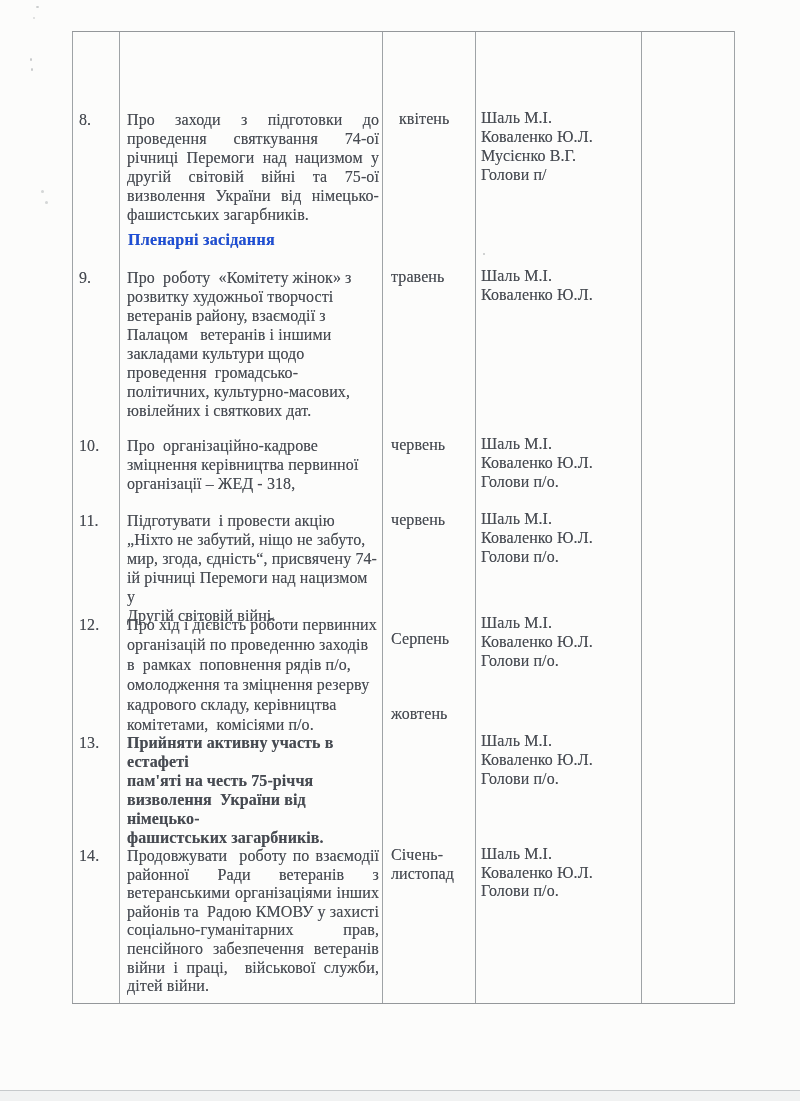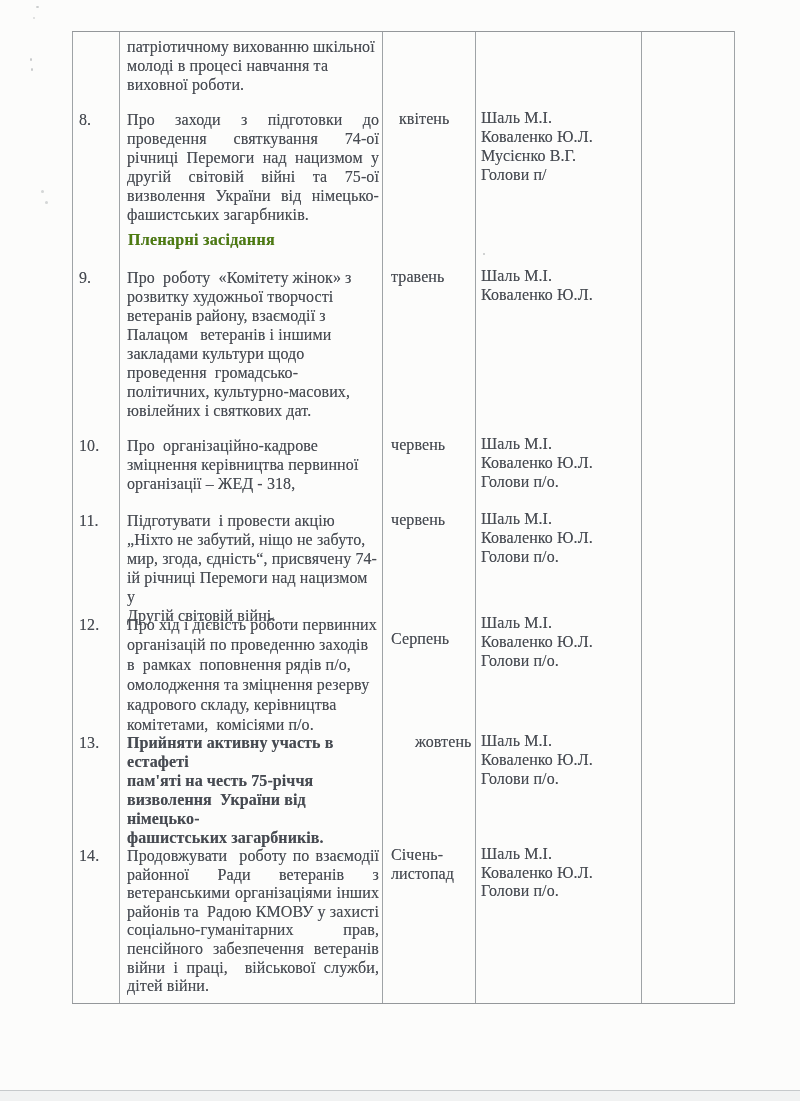--- a/index.html
+++ b/index.html
@@ -20,21 +20,21 @@
     font-size:16px;line-height:19px;
     color:#474b52;
     letter-spacing:.1px;
     white-space:pre-wrap;
     text-shadow:0 0 .6px rgba(71,75,82,.55);
   }
   .num{width:40px;}
   .task{width:252px;}
   .month{width:82px;}
   .resp{width:158px;}
-  .heading{font-weight:bold;color:#4d7c0f;letter-spacing:.3px;}
+  .heading{font-weight:bold;color:#1d4ed8;letter-spacing:.3px;}
   .jl{text-align:justify;text-align-last:justify;height:19px;overflow:hidden;}
   .jl-last{text-align:left;text-align-last:left;}
   
   .speck{position:absolute;background:#b3b6b8;border-radius:50%;}
   .bottom-line{position:absolute;left:0;width:800px;top:1090px;height:1px;background:#c6c9cb;}
   .bottom-band{position:absolute;left:0;width:800px;top:1091px;height:10px;background:#f1f2f2;}
 </style>
 </head>
 <body>
 
@@ -44,23 +44,20 @@
       <div class="vline" style="left: 72px; top: 31px; height: 972px;"></div>
       <div class="vline" style="left: 119px; top: 31px; height: 972px;"></div>
       <div class="vline" style="left: 382px; top: 31px; height: 972px;"></div>
       <div class="vline" style="left: 475px; top: 31px; height: 972px;"></div>
       <div class="vline" style="left: 641px; top: 31px; height: 972px;"></div>
       <div class="vline" style="left: 734px; top: 31px; height: 972px;"></div>
       <div class="hline" style="left: 72px; top: 31px; width: 662px;"></div>
       <div class="hline" style="left: 72px; top: 1003px; width: 663px;"></div>
     </div>
 
-  <div class="cell task" style="left:127px;top:37px;">патріотичному вихованню шкільної
-молоді в процесі навчання та
-виховної роботи.</div>
 
   <div class="cell heading" style="left:128px;top:230px;">Пленарні засідання</div>
 
   <div id="rows">
       <div class="cell num" style="left: 79px; top: 110px; line-height: 19px;">8.</div>
       <div class="cell task" style="left: 127px; top: 110px; line-height: 19px;"><div class="jl" style="height: 19px;">Про заходи з підготовки до</div><div class="jl" style="height: 19px;">проведення святкування 74-ої</div><div class="jl" style="height: 19px;">річниці Перемоги над нацизмом у</div><div class="jl" style="height: 19px;">другій світовій війні та 75-ої річниці</div><div class="jl" style="height: 19px;">визволення України від німецько-</div><div class="jl jl-last" style="height: 19px;">фашистських загарбників.</div></div>
       <div class="cell month" style="left: 391px; top: 109px; line-height: 19px; margin-left: 8px;">квітень</div>
       <div class="cell resp" style="left: 481px; top: 108px; line-height: 19px;">Шаль М.І.
 Коваленко Ю.Л.
 Мусієнко В.Г.
@@ -104,21 +101,21 @@
 комітетами,  комісіями п/о.</div>
       <div class="cell month" style="left: 391px; top: 614px; line-height: 19px; margin-top: 15px;">Серпень</div>
       <div class="cell resp" style="left: 481px; top: 613px; line-height: 19px;">Шаль М.І.
 Коваленко Ю.Л.
 Голови п/о.</div>
       <div class="cell num" style="left: 79px; top: 733px; line-height: 19px;">13.</div>
       <div class="cell task" style="left: 127px; top: 733px; line-height: 19px; font-weight: bold;">Прийняти активну участь в естафеті
 пам'яті на честь 75-річчя
 визволення  України від німецько-
 фашистських загарбників.</div>
-      <div class="cell month" style="left: 391px; top: 732px; line-height: 19px; margin-left: 24px;">жовтень</div>
+      <div class="cell month" style="left: 391px; top: 704px; line-height: 19px;">жовтень</div>
       <div class="cell resp" style="left: 481px; top: 731px; line-height: 19px;">Шаль М.І.
 Коваленко Ю.Л.
 Голови п/о.</div>
       <div class="cell num" style="left: 79px; top: 847px; line-height: 18.6px;">14.</div>
       <div class="cell task" style="left: 127px; top: 847px; line-height: 18.6px;"><div class="jl" style="height: 18.6px;">Продовжувати  роботу по взаємодії</div><div class="jl" style="height: 18.6px;">районної Ради ветеранів з</div><div class="jl" style="height: 18.6px;">ветеранськими організаціями інших</div><div class="jl" style="height: 18.6px;">районів та  Радою КМОВУ у захисті</div><div class="jl" style="height: 18.6px;">соціально-гуманітарних прав,</div><div class="jl" style="height: 18.6px;">пенсійного забезпечення ветеранів</div><div class="jl" style="height: 18.6px;">війни і праці,  військової служби,</div><div class="jl jl-last" style="height: 18.6px;">дітей війни.</div></div>
       <div class="cell month" style="left: 391px; top: 846px; line-height: 18.6px;">Січень-
 листопад</div>
       <div class="cell resp" style="left: 481px; top: 845px; line-height: 18.6px;">Шаль М.І.
 Коваленко Ю.Л.
 Голови п/о.</div>

